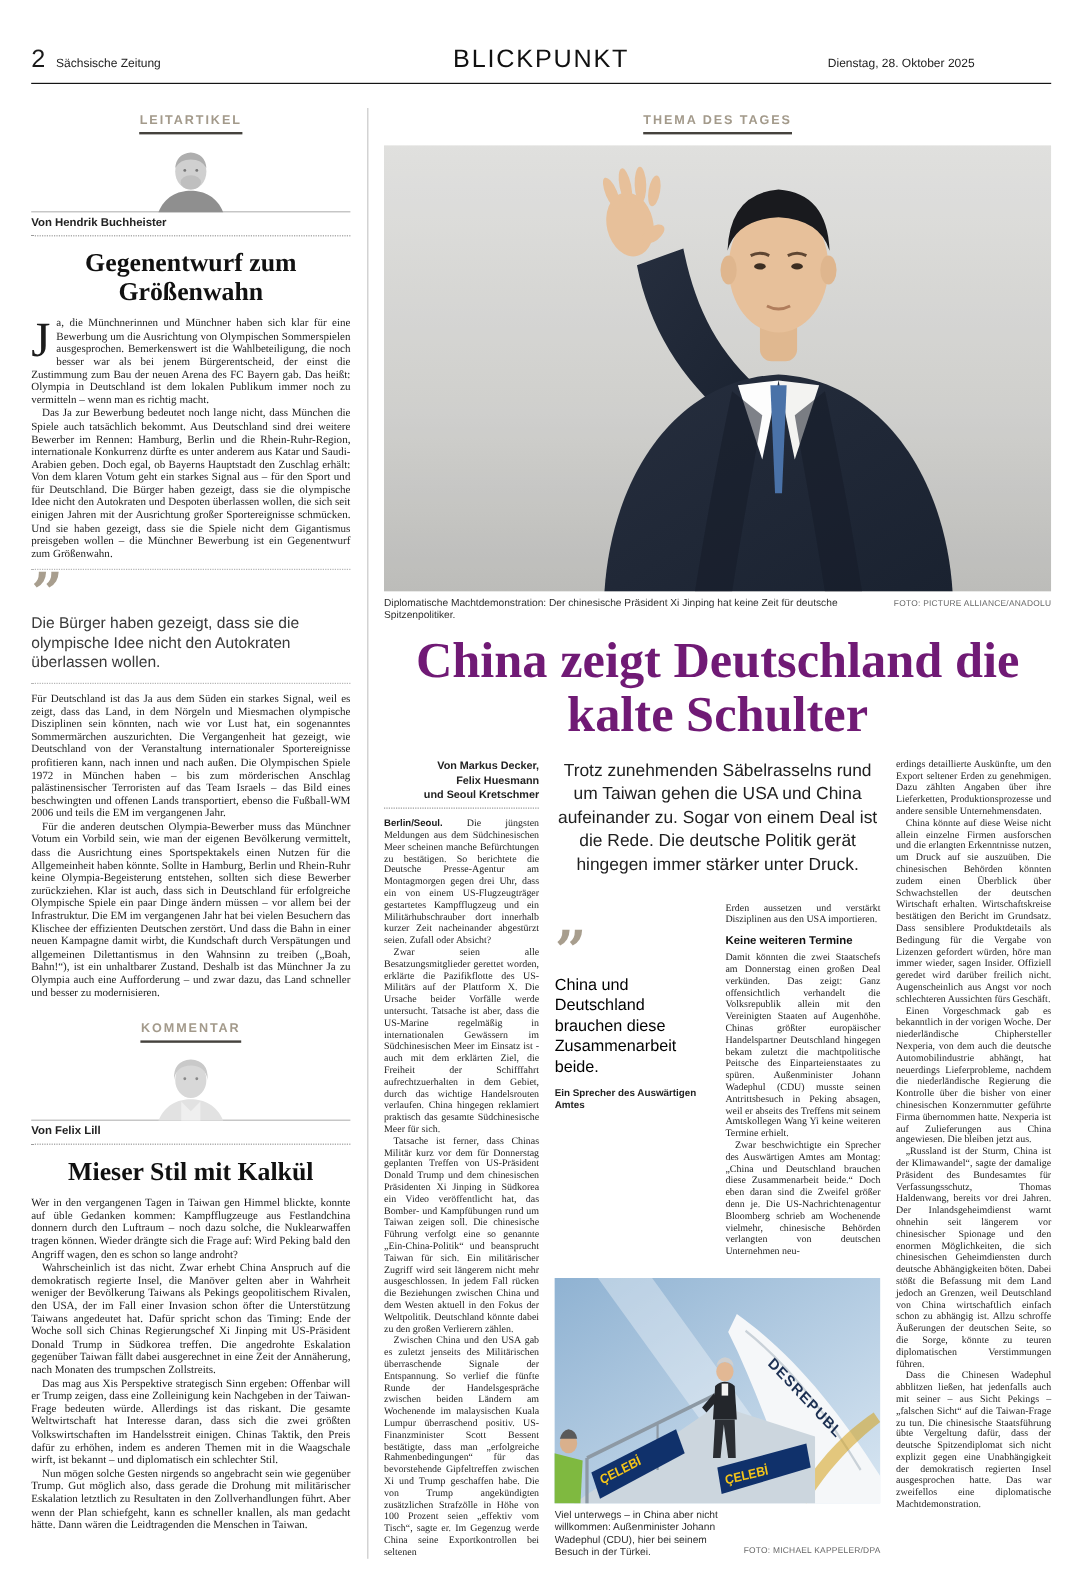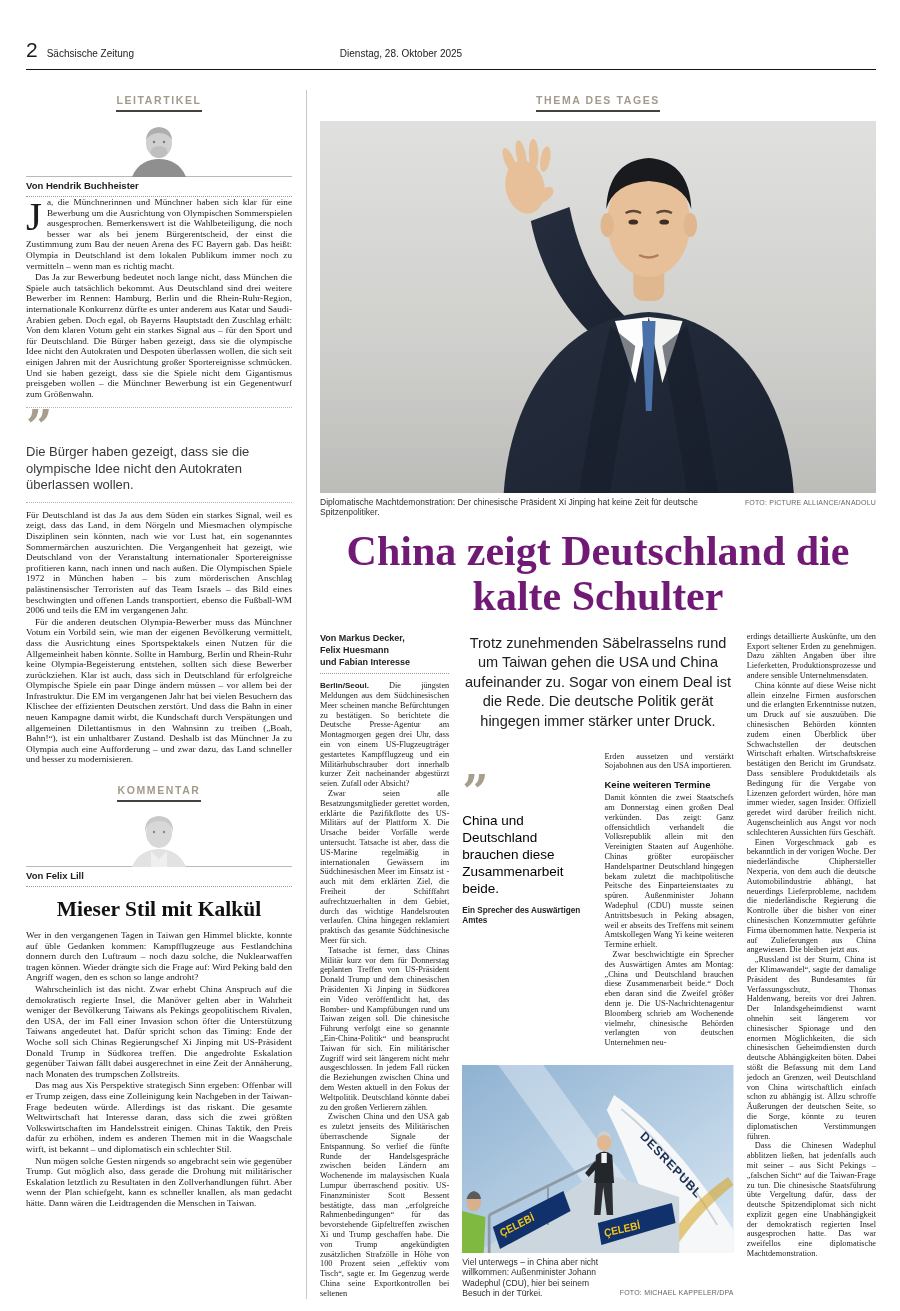--- a/index.html
+++ b/index.html
@@ -55,38 +55,39 @@
   .quoteB{grid-column:2;grid-row:2;padding-top:26px;}
   .quoteB .pq-text{font-size:13.5px;line-height:17px;color:#000000;margin:6px 0 0;}
   .attribution{font-size:8.2px;font-weight:bold;color:#1f1f1f;margin-top:9px;line-height:1.3;}
   .colC{grid-column:3;grid-row:2;}
   .photo2{grid-column:2/4;grid-row:3;margin:0;align-self:end;}
   .photo2 .ph2-img{height:188px;}
   .cap2{display:flex;justify-content:space-between;align-items:flex-end;gap:8px;
         font-size:8.5px;line-height:10.5px;color:#2e2e2e;padding-top:4px;}
   .cap2 .cap-text{flex:1;}
   .colD{grid-column:4;grid-row:1/4;}
-  .byline{font-size:9px;font-weight:bold;line-height:1.35;color:#222;}
+  .byline{font-size:9px;font-weight:bold;line-height:1.35;color:#222;text-align:right;}
   .byline-dotted{border-bottom:1px dotted #9a9a9a;margin:5px 0 7px;}
   .art-body p{font-family:"Liberation Serif",serif;font-size:8.3px;line-height:9.8px;
               text-align:justify;margin:0;color:#1c1c1c;}
   .art-body p + p{text-indent:8px;}
   .dateline{font-family:"Liberation Sans",sans-serif;font-weight:bold;font-size:8px;}
   .subhead{font-family:"Liberation Sans",sans-serif;font-size:9.5px;font-weight:bold;margin:8px 0 3px;color:#111;}
 </style>
 </head>
 <body>
 
 <div class="page">
 
   <header class="masthead">
     <div class="m-left">
       <span class="pagenum">2</span>
       <span class="paper">Sächsische Zeitung</span>
     </div>
+    <div class="m-center">BLICKPUNKT</div>
     <div class="m-right">Dienstag, 28. Oktober 2025</div>
   </header>
 
   <div class="content">
 
     <aside class="left-col">
 
       <section>
         <div class="label-wrap">
           <span class="sec-label">LEITARTIKEL</span>
@@ -97,20 +98,21 @@
             <ellipse cx="35" cy="22" rx="13" ry="15" fill="#d0d0d0"></ellipse>
             <path d="M22 19 Q23 7 35 6 Q47 7 48 19 Q44 12 35 12 Q26 12 22 19 Z" fill="#aeaeae"></path>
             <ellipse cx="35" cy="31" rx="8.5" ry="6" fill="#bfbfbf"></ellipse>
             <circle cx="30" cy="21" r="1.2" fill="#777"></circle>
               <circle cx="40" cy="21" r="1.2" fill="#777"></circle>
           </svg>
           <div class="author-rule"></div>
           <div class="author-name">Von Hendrik Buchheister</div>
           <div class="dotted"></div>
         </div>
+        <h2 class="op-headline">Gegenentwurf zum Größenwahn</h2>
         <div class="op-body">
           <p><span class="dropcap">J</span><span>a, die Münchnerinnen und Münchner haben sich klar für eine Bewerbung um die Ausrichtung von Olympischen Sommerspielen ausgesprochen. Bemerkenswert ist die Wahlbeteiligung, die noch besser war als bei jenem Bürgerentscheid, der einst die Zustimmung zum Bau der neuen Arena des FC Bayern gab. Das heißt: Olympia in Deutschland ist dem lokalen Publikum immer noch zu vermitteln – wenn man es richtig macht.</span></p>
           <p>Das Ja zur Bewerbung bedeutet noch lange nicht, dass München die Spiele auch tatsächlich bekommt. Aus Deutschland sind drei weitere Bewerber im Rennen: Hamburg, Berlin und die Rhein-Ruhr-Region, internationale Konkurrenz dürfte es unter anderem aus Katar und Saudi-Arabien geben. Doch egal, ob Bayerns Hauptstadt den Zuschlag erhält: Von dem klaren Votum geht ein starkes Signal aus – für den Sport und für Deutschland. Die Bürger haben gezeigt, dass sie die olympische Idee nicht den Autokraten und Despoten überlassen wollen, die sich seit einigen Jahren mit der Ausrichtung großer Sportereignisse schmücken. Und sie haben gezeigt, dass sie die Spiele nicht dem Gigantismus preisgeben wollen – die Münchner Bewerbung ist ein Gegenentwurf zum Größenwahn.</p>
         </div>
         <div class="pull-quote">
           <div class="qmark">”</div>
           <p class="pq-text">Die Bürger haben gezeigt, dass sie die olympische Idee nicht den Autokraten überlassen wollen.</p>
         </div>
         <div class="op-body">
           <p>Für Deutschland ist das Ja aus dem Süden ein starkes Signal, weil es zeigt, dass das Land, in dem Nörgeln und Miesmachen olympische Disziplinen sein könnten, nach wie vor Lust hat, ein sogenanntes Sommermärchen auszurichten. Die Vergangenheit hat gezeigt, wie Deutschland von der Veranstaltung internationaler Sportereignisse profitieren kann, nach innen und nach außen. Die Olympischen Spiele 1972 in München haben – bis zum mörderischen Anschlag palästinensischer Terroristen auf das Team Israels – das Bild eines beschwingten und offenen Lands transportiert, ebenso die Fußball-WM 2006 und teils die EM im vergangenen Jahr.</p>
@@ -202,41 +204,41 @@
       </div>
 
       <h1 class="main-headline">China zeigt Deutschland die kalte Schulter</h1>
 
       <div class="article-grid">
 
         <div class="colA">
           <div class="byline">
             <div>Von Markus Decker,</div>
             <div>Felix Huesmann</div>
-            <div>und Fabian Interesse</div>
+            <div>und Seoul Kretschmer</div>
           </div>
           <div class="byline-dotted"></div>
           <div class="art-body">
             <p><span class="dateline">Berlin/Seoul.</span> <span>Die jüngsten Meldungen aus dem Südchinesischen Meer scheinen manche Befürchtungen zu bestätigen. So berichtete die Deutsche Presse-Agentur am Montagmorgen gegen drei Uhr, dass ein von einem US-Flugzeugträger gestartetes Kampfflugzeug und ein Militärhubschrauber dort innerhalb kurzer Zeit nacheinander abgestürzt seien. Zufall oder Absicht?</span></p>
             <p>Zwar seien alle Besatzungsmitglieder gerettet worden, erklärte die Pazifikflotte des US-Militärs auf der Plattform X. Die Ursache beider Vorfälle werde untersucht. Tatsache ist aber, dass die US-Marine regelmäßig in internationalen Gewässern im Südchinesischen Meer im Einsatz ist - auch mit dem erklärten Ziel, die Freiheit der Schifffahrt aufrechtzuerhalten in dem Gebiet, durch das wichtige Handelsrouten verlaufen. China hingegen reklamiert praktisch das gesamte Südchinesische Meer für sich.</p>
             <p>Tatsache ist ferner, dass Chinas Militär kurz vor dem für Donnerstag geplanten Treffen von US-Präsident Donald Trump und dem chinesischen Präsidenten Xi Jinping in Südkorea ein Video veröffentlicht hat, das Bomber- und Kampfübungen rund um Taiwan zeigen soll. Die chinesische Führung verfolgt eine so genannte „Ein-China-Politik“ und beansprucht Taiwan für sich. Ein militärischer Zugriff wird seit längerem nicht mehr ausgeschlossen. In jedem Fall rücken die Beziehungen zwischen China und dem Westen aktuell in den Fokus der Weltpolitik. Deutschland könnte dabei zu den großen Verlierern zählen.</p>
             <p>Zwischen China und den USA gab es zuletzt jenseits des Militärischen überraschende Signale der Entspannung. So verlief die fünfte Runde der Handelsgespräche zwischen beiden Ländern am Wochenende im malaysischen Kuala Lumpur überraschend positiv. US-Finanzminister Scott Bessent bestätigte, dass man „erfolgreiche Rahmenbedingungen“ für das bevorstehende Gipfeltreffen zwischen Xi und Trump geschaffen habe. Die von Trump angekündigten zusätzlichen Strafzölle in Höhe von 100 Prozent seien „effektiv vom Tisch“, sagte er. Im Gegenzug werde China seine Exportkontrollen bei seltenen</p>
           </div>
         </div>
 
         <div class="lead">Trotz zunehmenden Säbelrasselns rund um Taiwan gehen die USA und China aufeinander zu. Sogar von einem Deal ist die Rede. Die deutsche Politik gerät hingegen immer stärker unter Druck.</div>
 
         <div class="quoteB">
           <div class="qmark">”</div>
           <p class="pq-text">China und Deutschland brauchen diese Zusammenarbeit beide.</p>
           <div class="attribution">Ein Sprecher des Auswärtigen Amtes</div>
         </div>
 
         <div class="colC art-body">
-          <p>Erden aussetzen und verstärkt Sojabohnen aus den USA importieren.</p>
+          <p>Erden aussetzen und verstärkt Disziplinen aus den USA importieren.</p>
           <div class="subhead">Keine weiteren Termine</div>
           <p style="text-indent:0;">Damit könnten die zwei Staatschefs am Donnerstag einen großen Deal verkünden. Das zeigt: Ganz offensichtlich verhandelt die Volksrepublik allein mit den Vereinigten Staaten auf Augenhöhe. Chinas größter europäischer Handelspartner Deutschland hingegen bekam zuletzt die machtpolitische Peitsche des Einparteienstaates zu spüren. Außenminister Johann Wadephul (CDU) musste seinen Antrittsbesuch in Peking absagen, weil er abseits des Treffens mit seinem Amtskollegen Wang Yi keine weiteren Termine erhielt.</p>
           <p>Zwar beschwichtigte ein Sprecher des Auswärtigen Amtes am Montag: „China und Deutschland brauchen diese Zusammenarbeit beide.“ Doch eben daran sind die Zweifel größer denn je. Die US-Nachrichtenagentur Bloomberg schrieb am Wochenende vielmehr, chinesische Behörden verlangten von deutschen Unternehmen neu-</p>
         </div>
 
         <figure class="photo2">
           <div class="ph2-img">
           <svg viewBox="0 0 300 188" preserveAspectRatio="none" aria-hidden="true">
             <defs>
               <linearGradient id="sky" x1="0" y1="0" x2="1" y2="1">

